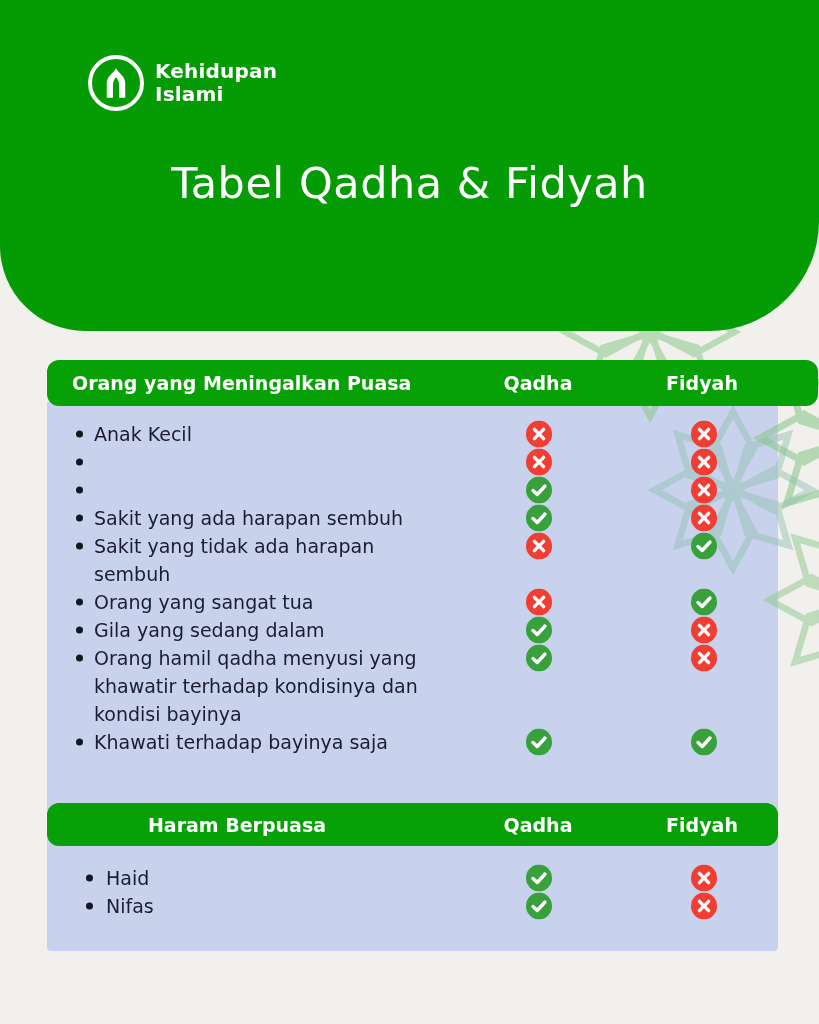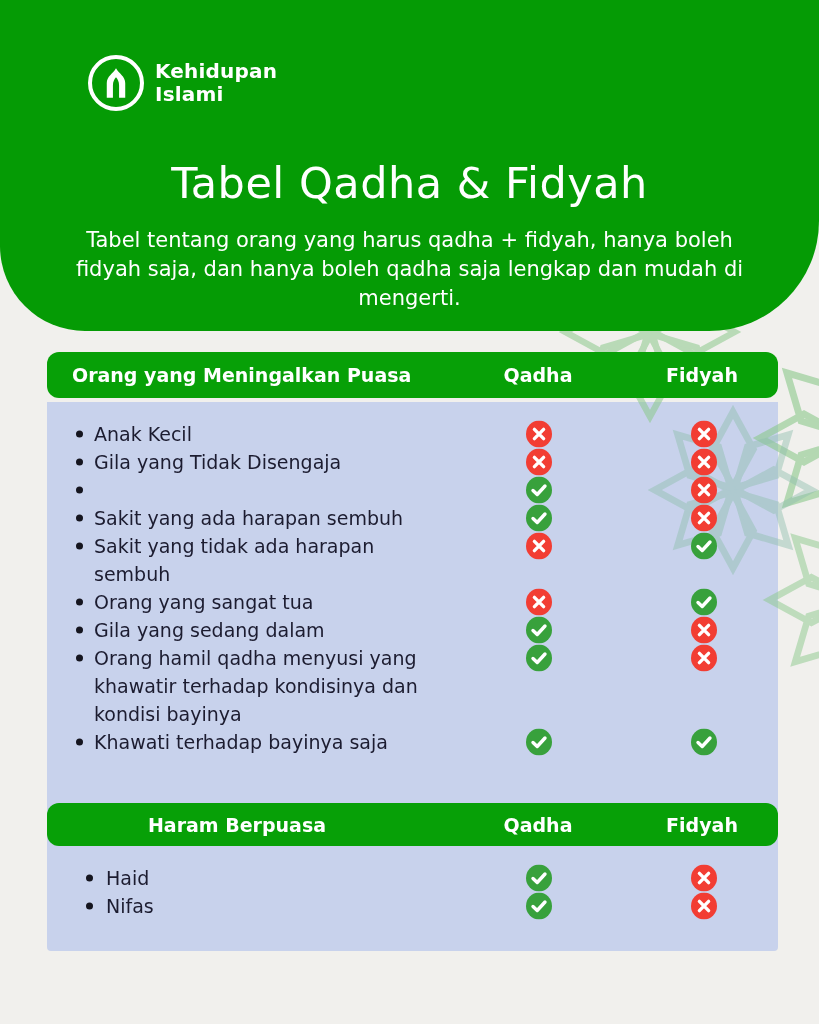--- a/index.html
+++ b/index.html
@@ -20,21 +20,21 @@
   .title{position:absolute;top:158px;left:0;width:819px;text-align:center;color:#fff;
          font-size:43px;font-weight:normal;letter-spacing:.5px;}
   .subtitle{position:absolute;top:226px;left:50%;transform:translateX(-50%);width:680px;
             text-align:center;color:#fff;font-size:21px;line-height:29px;white-space:pre-line;}
 
   
   .panel-bg{position:absolute;left:47px;top:402px;width:731px;height:549px;
             background:#c8d2ec;z-index:1;border-radius:0 0 4px 4px;}
   .thead{position:absolute;left:47px;width:731px;background:#07a007;border-radius:12px;
          z-index:3;color:#fff;font-weight:bold;font-size:19px;}
-  .thead1{top:352px;height:46px;}
+  .thead1{top:360px;height:46px;padding-left:40px;}
   .thead2{top:803px;height:43px;}
   .th-col1{position:absolute;left:25px;top:50%;transform:translateY(-50%);}
   .th-col1.centered{left:190px;transform:translate(-50%,-50%);}
   .th-col2{position:absolute;left:491px;top:50%;transform:translate(-50%,-50%);}
   .th-col3{position:absolute;left:655px;top:50%;transform:translate(-50%,-50%);}
 
   .tbody{position:absolute;left:47px;width:751px;z-index:3;}
   .tbody1{top:420px;}
   .tbody2{top:864px;}
   .line{position:relative;height:28px;font-size:19px;color:#1c1c30;}
@@ -109,23 +109,20 @@
       <svg width="30" height="32" viewBox="0 0 24 26">
         <path fill="#ffffff" d="M12 1 C9.5 5.5 4.5 7.5 4.5 13 L4.5 25 L9.5 25 L9.5 15
                  C9.5 12 10.6 10 12 8.4 C13.4 10 14.5 12 14.5 15 L14.5 25 L19.5 25 L19.5 13
                  C19.5 7.5 14.5 5.5 12 1 Z"></path>
       </svg>
     </div>
     <div class="logo-text">Kehidupan
 Islami</div>
   </div>
   <div class="title">Tabel Qadha &amp; Fidyah</div>
-  <div class="subtitle">Tabel tentang orang yang harus qadha + fidyah, hanya boleh
-fidyah saja, dan hanya boleh qadha saja lengkap dan mudah di
-mengerti.</div>
 </div>
 
 <div class="panel-bg"></div>
 
 <div class="thead thead1">
   <span class="th-col1">Orang yang Meningalkan Puasa</span>
   <span class="th-col2">Qadha</span>
   <span class="th-col3">Fidyah</span>
 </div>
 <div class="tbody tbody1" id="tbody1">
@@ -140,21 +137,20 @@
       </span>
       <span class="cell f">
         <svg viewBox="0 0 26 27">
           <ellipse cx="13" cy="13.5" rx="13" ry="13.5" fill="#f23d33"></ellipse>
           <path d="M8.4 8.9 L17.6 18.1 M17.6 8.9 L8.4 18.1" stroke="#fff" stroke-width="3.4" fill="none" stroke-linecap="round" stroke-linejoin="round"></path>
         </svg>
       </span>
     </div>
     <div class="line">
       <span class="dot"></span>
-      <span class="txt">Gila yang Tidak Disengaja</span>
       <span class="cell q">
         <svg viewBox="0 0 26 27">
           <ellipse cx="13" cy="13.5" rx="13" ry="13.5" fill="#f23d33"></ellipse>
           <path d="M8.4 8.9 L17.6 18.1 M17.6 8.9 L8.4 18.1" stroke="#fff" stroke-width="3.4" fill="none" stroke-linecap="round" stroke-linejoin="round"></path>
         </svg>
       </span>
       <span class="cell f">
         <svg viewBox="0 0 26 27">
           <ellipse cx="13" cy="13.5" rx="13" ry="13.5" fill="#f23d33"></ellipse>
           <path d="M8.4 8.9 L17.6 18.1 M17.6 8.9 L8.4 18.1" stroke="#fff" stroke-width="3.4" fill="none" stroke-linecap="round" stroke-linejoin="round"></path>

